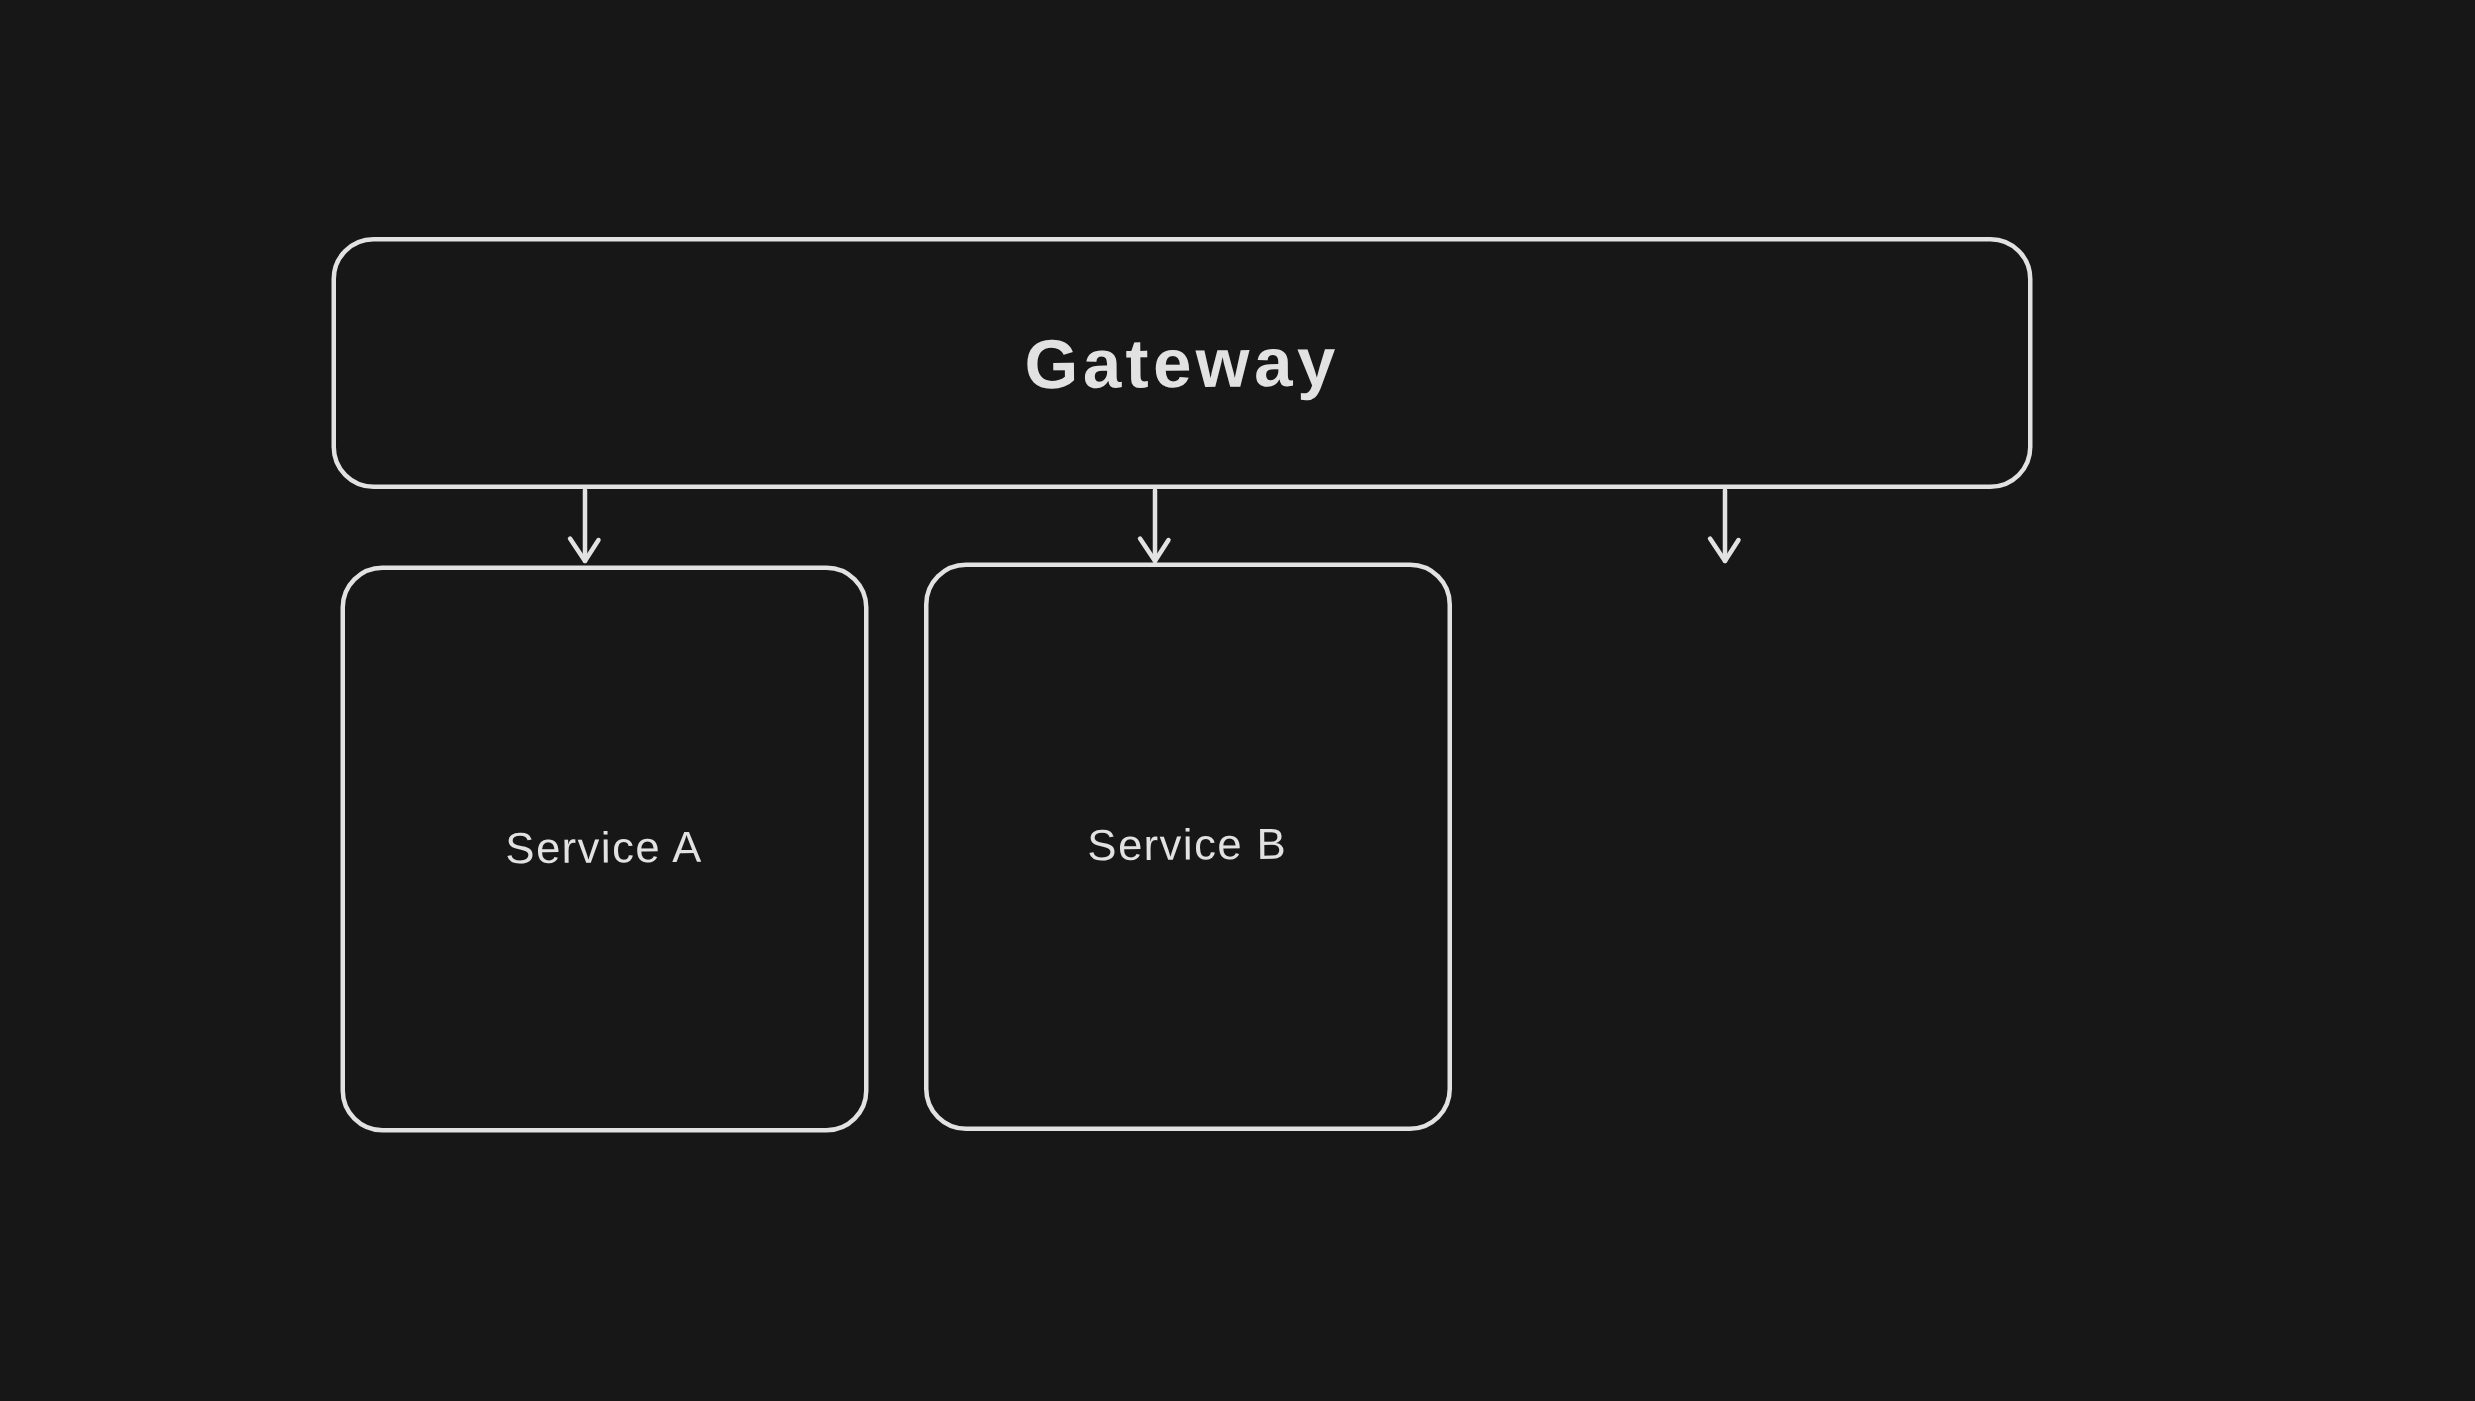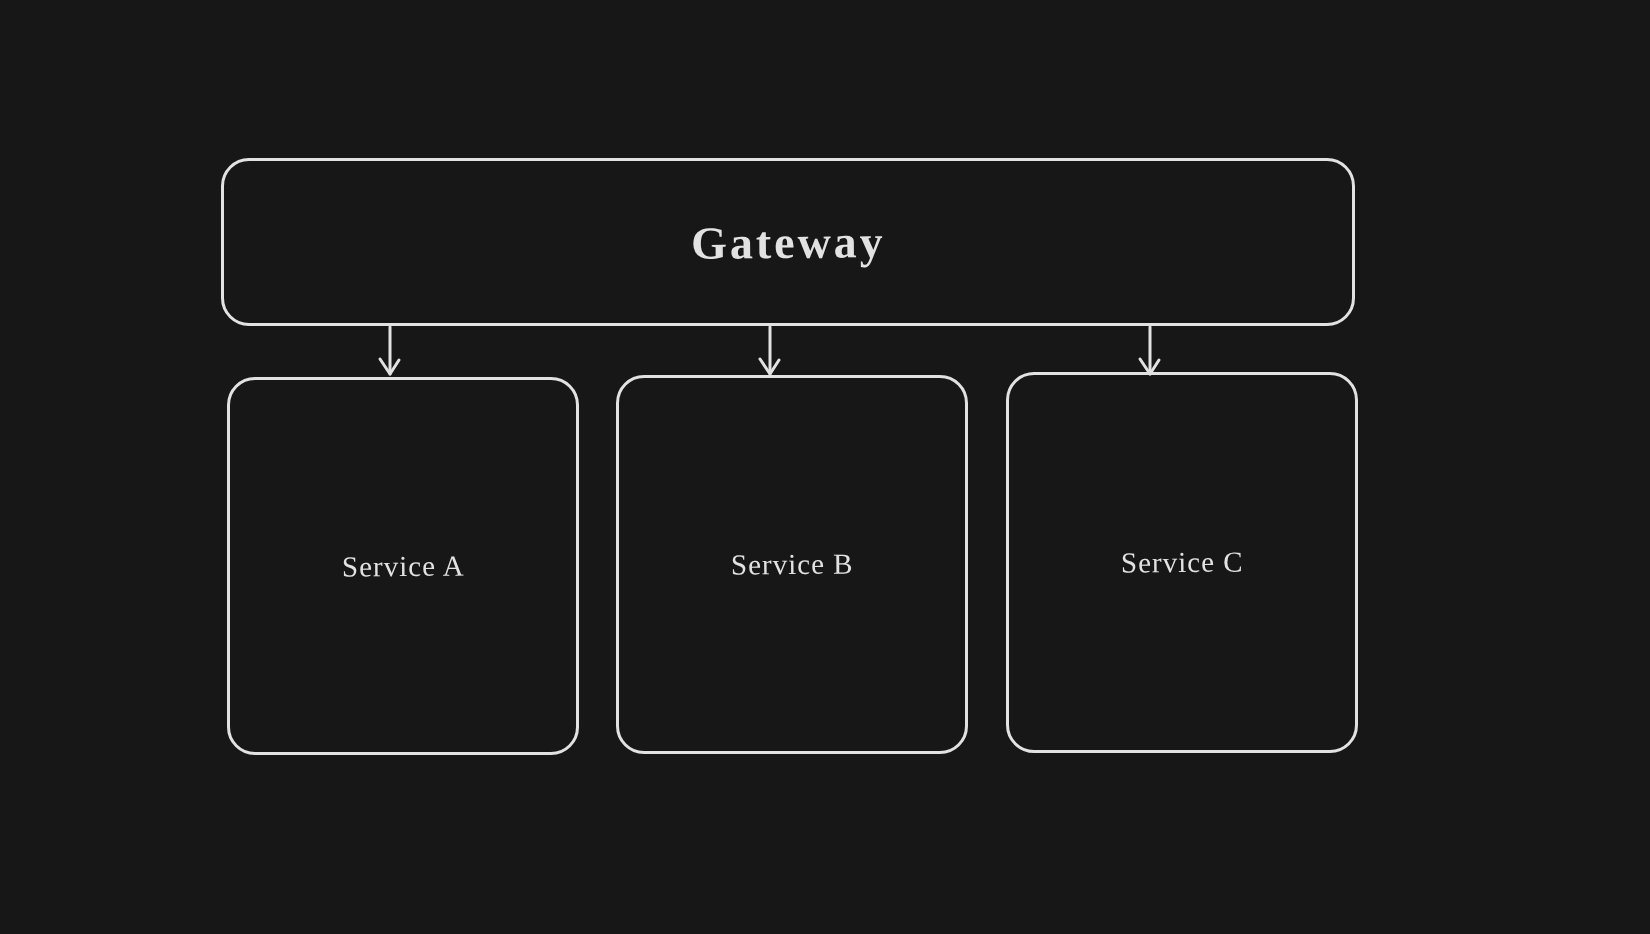--- a/index.html
+++ b/index.html
@@ -6,21 +6,21 @@
     margin: 0;
     padding: 0;
     background: var(--bg, #171717);
   }
   .canvas {
     position: relative;
     width: 1650px;
     height: 934px;
     background: var(--bg, #171717);
     overflow: hidden;
-    font-family: Liberation Serif, serif;
+    font-family: Liberation Sans, sans-serif;
   }
   .node {
     position: absolute;
     box-sizing: border-box;
     border: 3px solid var(--stroke, #e2e2e2);
     border-radius: 28px;
     background: transparent;
     display: flex;
     align-items: center;
     justify-content: center;
@@ -99,17 +99,14 @@
       <polyline points="8,33 18,48 27,34"></polyline>
     </svg>
   </div>
 
   <div class="node service-node service-b">
     <span class="label">Service B</span>
   </div>
   <div class="node service-node service-a">
     <span class="label">Service A</span>
   </div>
-  <div class="node service-node service-c">
-    <span class="label">Service C</span>
-  </div>
 
 </div>
 
 </body></html>

